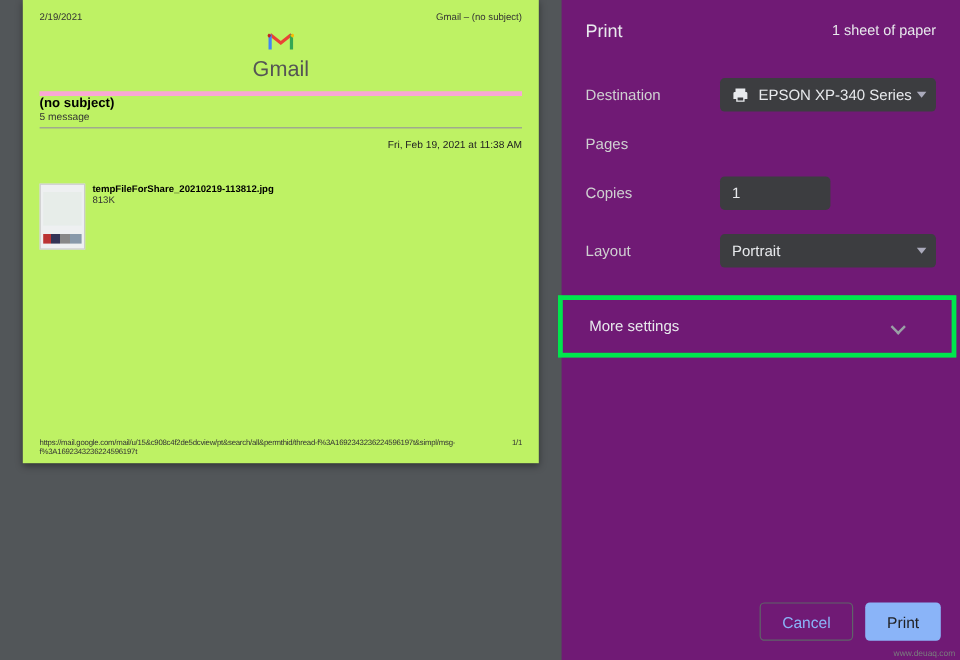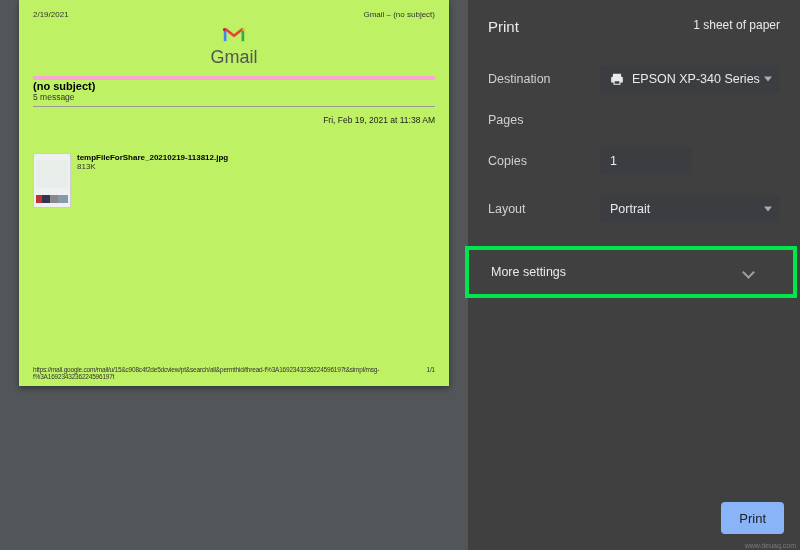--- a/index.html
+++ b/index.html
@@ -62,21 +62,21 @@
   .attach-meta .fsize { font-size:8px; color:#333; }
   .page-footer {
     position:absolute; bottom:6px; left:14px; right:14px;
     display:flex; justify-content:space-between;
     font-size:6.5px; color:#333; letter-spacing:-0.2px;
   }
 
   .panel {
     position:absolute; right:0; top:0;
     width: 332px; height:550px;
-    background:#404040;
+    background:#701a75;
     color:#e8eaed;
     font-size:12.5px;
   }
   .panel-header {
     display:flex; justify-content:space-between;
     padding: 18px 20px 14px 20px;
   }
   .panel-title { font-size:15px; }
   .sheet-info { font-size:12px; color:#e8eaed; }
   .settings { padding: 6px 0 0 0; }
@@ -204,17 +204,18 @@
       </div>
     </div>
   </div>
 
   <div class="more-settings">
     <span>More settings</span>
     <span class="chev-d"></span>
   </div>
 
   <div class="footer-btns">
+    <div class="btn btn-cancel">Cancel</div>
     <div class="btn btn-print">Print</div>
   </div>
 </div>
 
 <div class="watermark">www.deuaq.com</div>
 
 </body></html>

